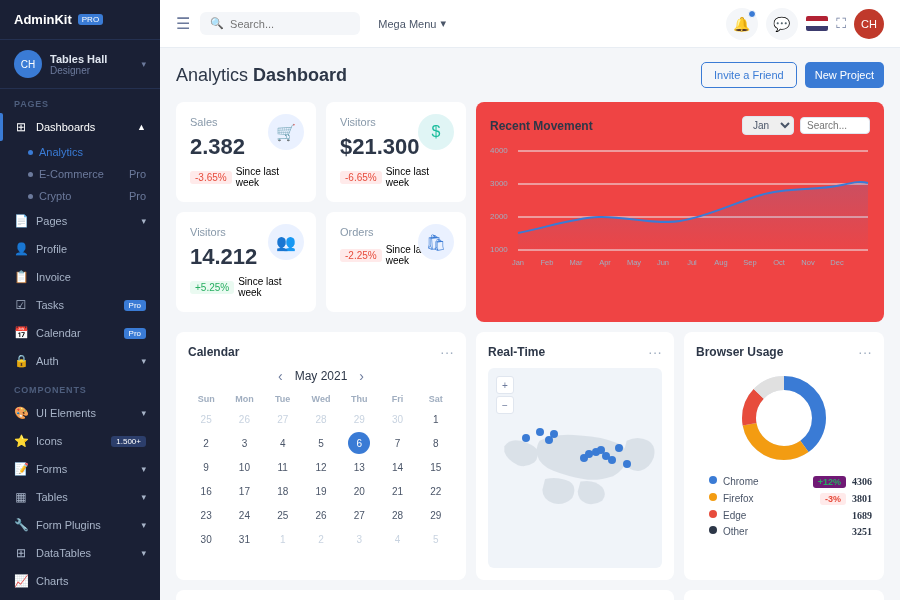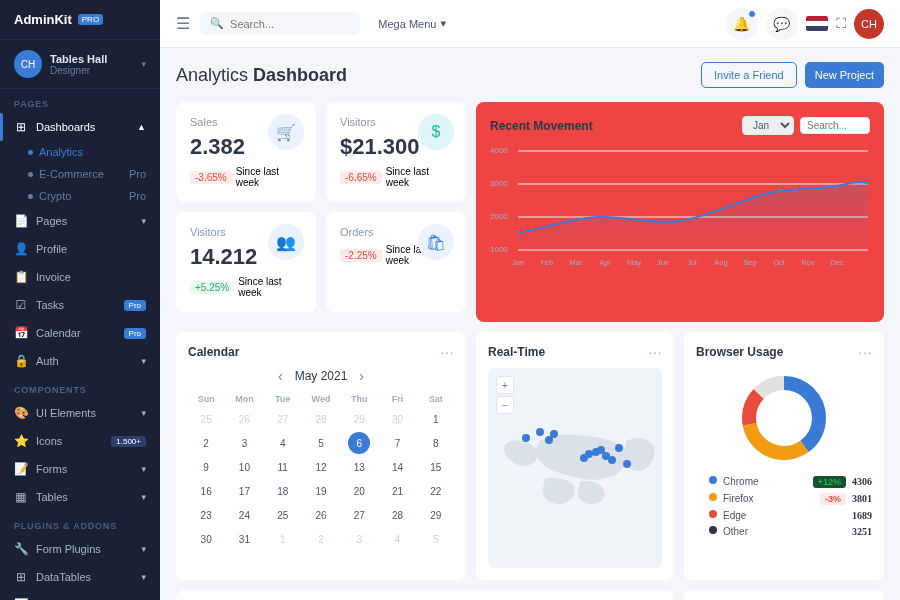--- a/index.html
+++ b/index.html
@@ -107,21 +107,21 @@
     .map-ctrl-btn { width: 18px; height: 18px; background: #fff; border: 1px solid #e0e6ef; border-radius: 3px; display: flex; align-items: center; justify-content: center; font-size: 10px; cursor: pointer; color: #6c7a9c; }
 
     
     .browser-card { background: #fff; border-radius: 8px; padding: 12px; }
     .donut-wrap { display: flex; align-items: center; justify-content: center; margin: 8px 0; }
     .browser-list { display: flex; flex-direction: column; gap: 5px; }
     .browser-item { display: flex; align-items: flex-start; gap: 6px; font-size: 10px; color: #4a5568; margin-left: 13px; }
     .browser-dot { width: 8px; height: 8px; border-radius: 50%; flex-shrink: 0; }
     .browser-name { flex: 1; }
     .browser-badge { padding: 1px 5px; border-radius: 3px; font-size: 9px; font-weight: 600; margin-left: 2px; }
-    .badge-green { background: #14532d; color: #27ae60; }
+    .badge-green { background: #701a75; color: #27ae60; }
     .badge-red { background: #ffeaea; color: #e74c3c; }
     .browser-count { font-weight: 600; color: #2d3748; font-family: Liberation Serif, serif; }
 
     
     .bot-row { display: grid; grid-template-columns: 1fr 200px; gap: 10px; }
     .latest-projects-card { background: #fff; border-radius: 8px; padding: 12px; }
     .monthly-sales-card { background: #fff; border-radius: 8px; padding: 12px; }
 
     ::-webkit-scrollbar { width: 4px; }
     ::-webkit-scrollbar-track { background: #1a2035; }
@@ -212,21 +212,20 @@
     <span class="item-icon">📝</span>
     <span>Forms</span>
     <span class="item-arrow">▾</span>
   </div>
   <div class="sidebar-item">
     <span class="item-icon">▦</span>
     <span>Tables</span>
     <span class="item-arrow">▾</span>
   </div>
 
-  <div class="sidebar-section-title">Plugins &amp; Addons</div>
 
   <div class="sidebar-item">
     <span class="item-icon">🔧</span>
     <span>Form Plugins</span>
     <span class="item-arrow">▾</span>
   </div>
   <div class="sidebar-item">
     <span class="item-icon">⊞</span>
     <span>DataTables</span>
     <span class="item-arrow">▾</span>

